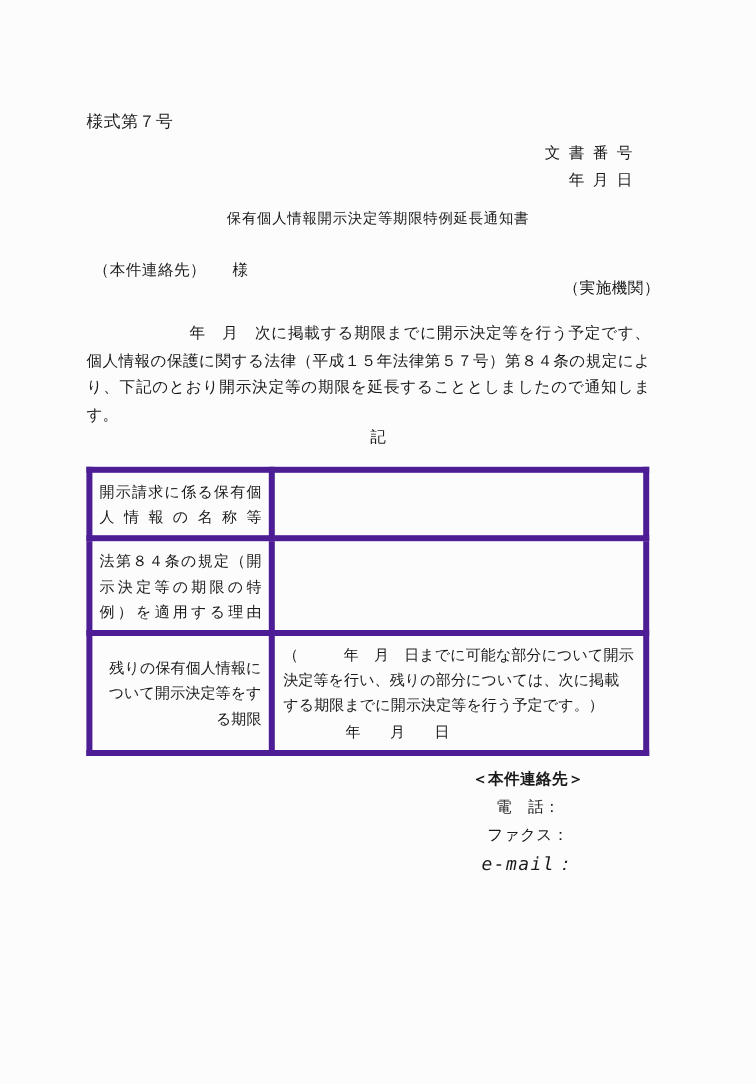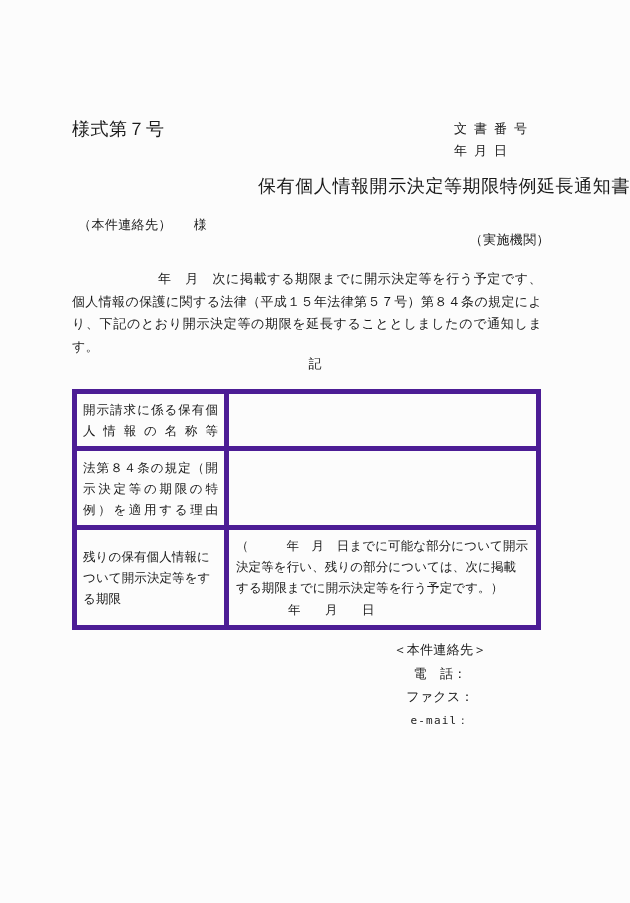--- a/index.html
+++ b/index.html
@@ -26,51 +26,50 @@
   .mincho {
     font-family: "DejaVu Serif", "Liberation Serif", serif;
     font-weight: 400;
   }
   .abs { position: absolute; }
 
   
   #form-number {
     left: 72px;
     top: 93px;
-    font-size: 18px;
+    font-size: 14px;
     letter-spacing: 0.5px;
     white-space: nowrap;
-    margin-top: 24px;
   }
   #doc-number-block {
     right: 89px;
     top: 118px;
-    text-align: left;
+    text-align: right;
     font-size: 13px;
     line-height: 22px;
     white-space: nowrap;
   }
   #doc-number-line {
     letter-spacing: 7px;
     padding-right: 7px;
     display: block;
   }
   #doc-date-line {
     letter-spacing: 7px;
     padding-right: 7px;
     display: block;
   }
 
   
   #doc-title {
     left: 0;
     right: 0;
     top: 174px;
-    text-align: right;
-    font-size: 18px;
+    text-align: center;
+    font-size: 12px;
     letter-spacing: 0.6px;
     white-space: nowrap;
   }
 
   
   #addressee-line {
     left: 78px;
     top: 216px;
     font-size: 13px;
     letter-spacing: 0.4px;
@@ -133,21 +132,21 @@
     vertical-align: top;
   }
   .row1 { height: 47px; }
   .row2 { height: 79px; }
   .row3 { height: 73px; }
 
   .label-justify {
     text-align: justify;
     text-align-last: justify;
   }
-  .label-plain { text-align: left; }
+  .label-plain { text-align: right; }
 
   #deadline-note {
     text-indent: 0;
     letter-spacing: 0.1px;
     text-align: justify;
   }
   #deadline-date {
     display: block;
     padding-left: 52px;
     letter-spacing: 6px;
@@ -160,28 +159,29 @@
     top: 638px;
     width: 220px;
     text-align: center;
     font-size: 13px;
     line-height: 23.5px;
   }
   #contact-block .contact-line {
     display: block;
     white-space: nowrap;
   }
-  #contact-heading { letter-spacing: 0.3px; }
+  #contact-heading { letter-spacing: 0.3px; font-weight: bold; }
   #contact-division { letter-spacing: 0.3px; }
   #contact-tel { letter-spacing: 0.3px; }
   #contact-fax { letter-spacing: 0.3px; }
   #contact-email {
     font-family: "DejaVu Sans Mono", "Liberation Mono", monospace;
-    font-size: 11px;
+    font-size: 15px;
     letter-spacing: 1.2px;
+    font-style: italic;
   }
 </style>
 </head>
 <body>
 
 <div class="page">
 
   <div class="abs mincho" id="form-number">様式第７号</div>
 
   <div class="abs mincho" id="doc-number-block">

